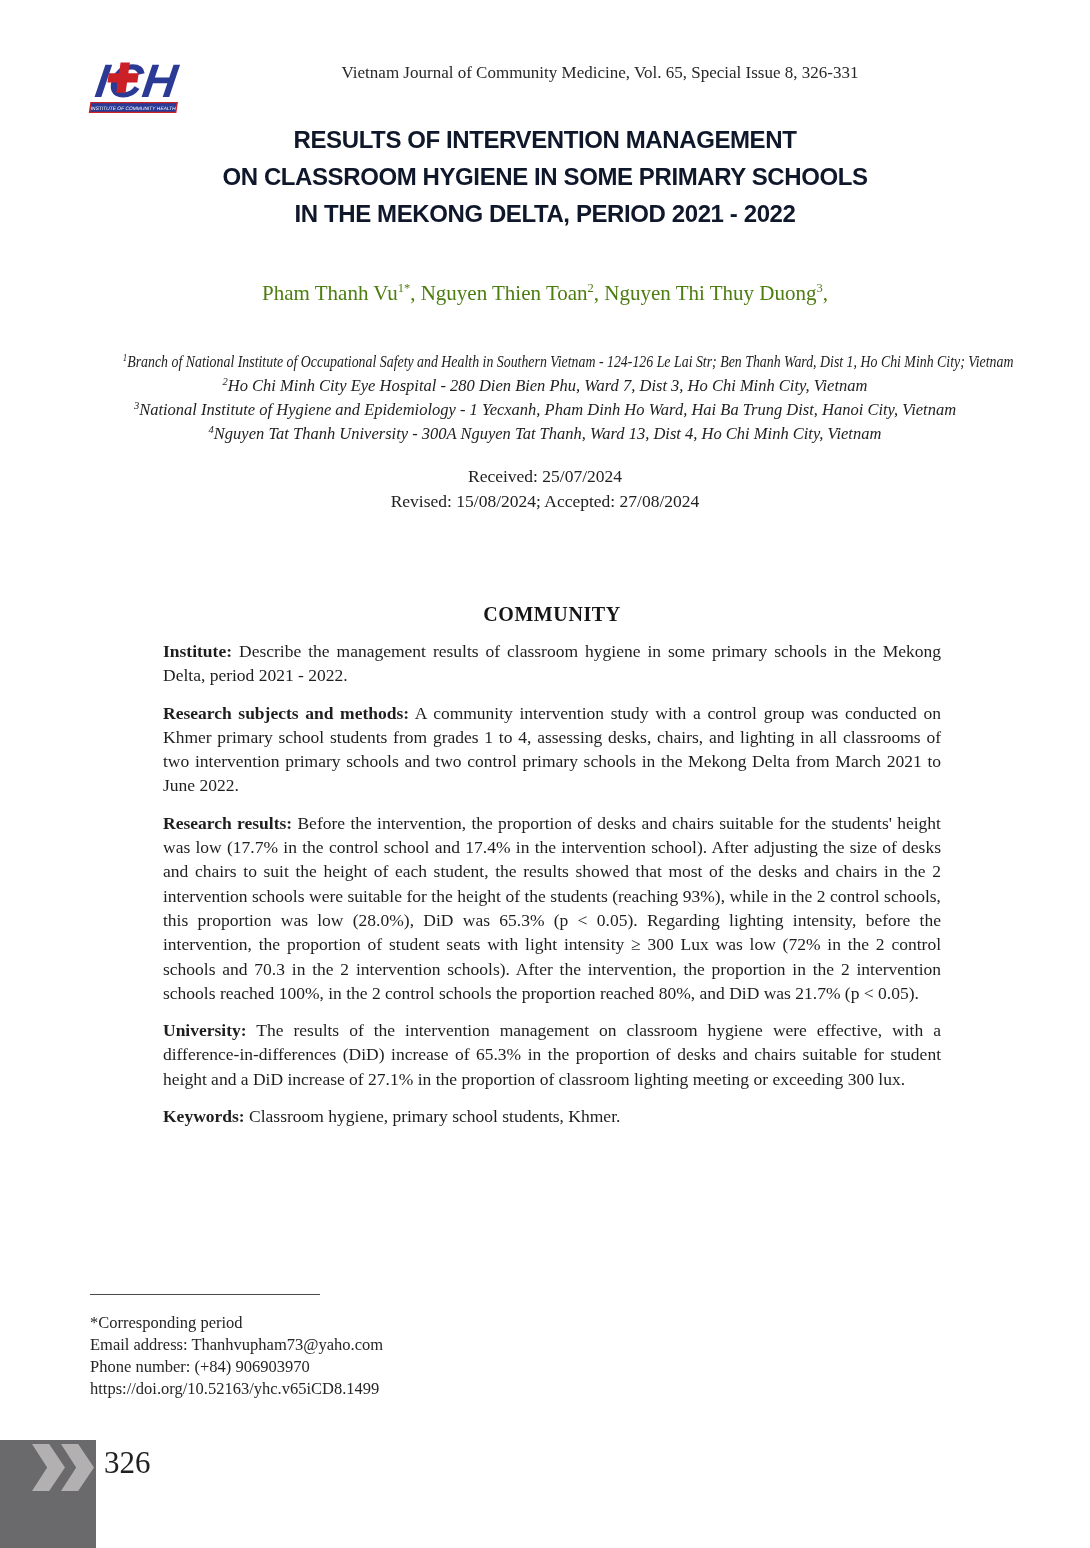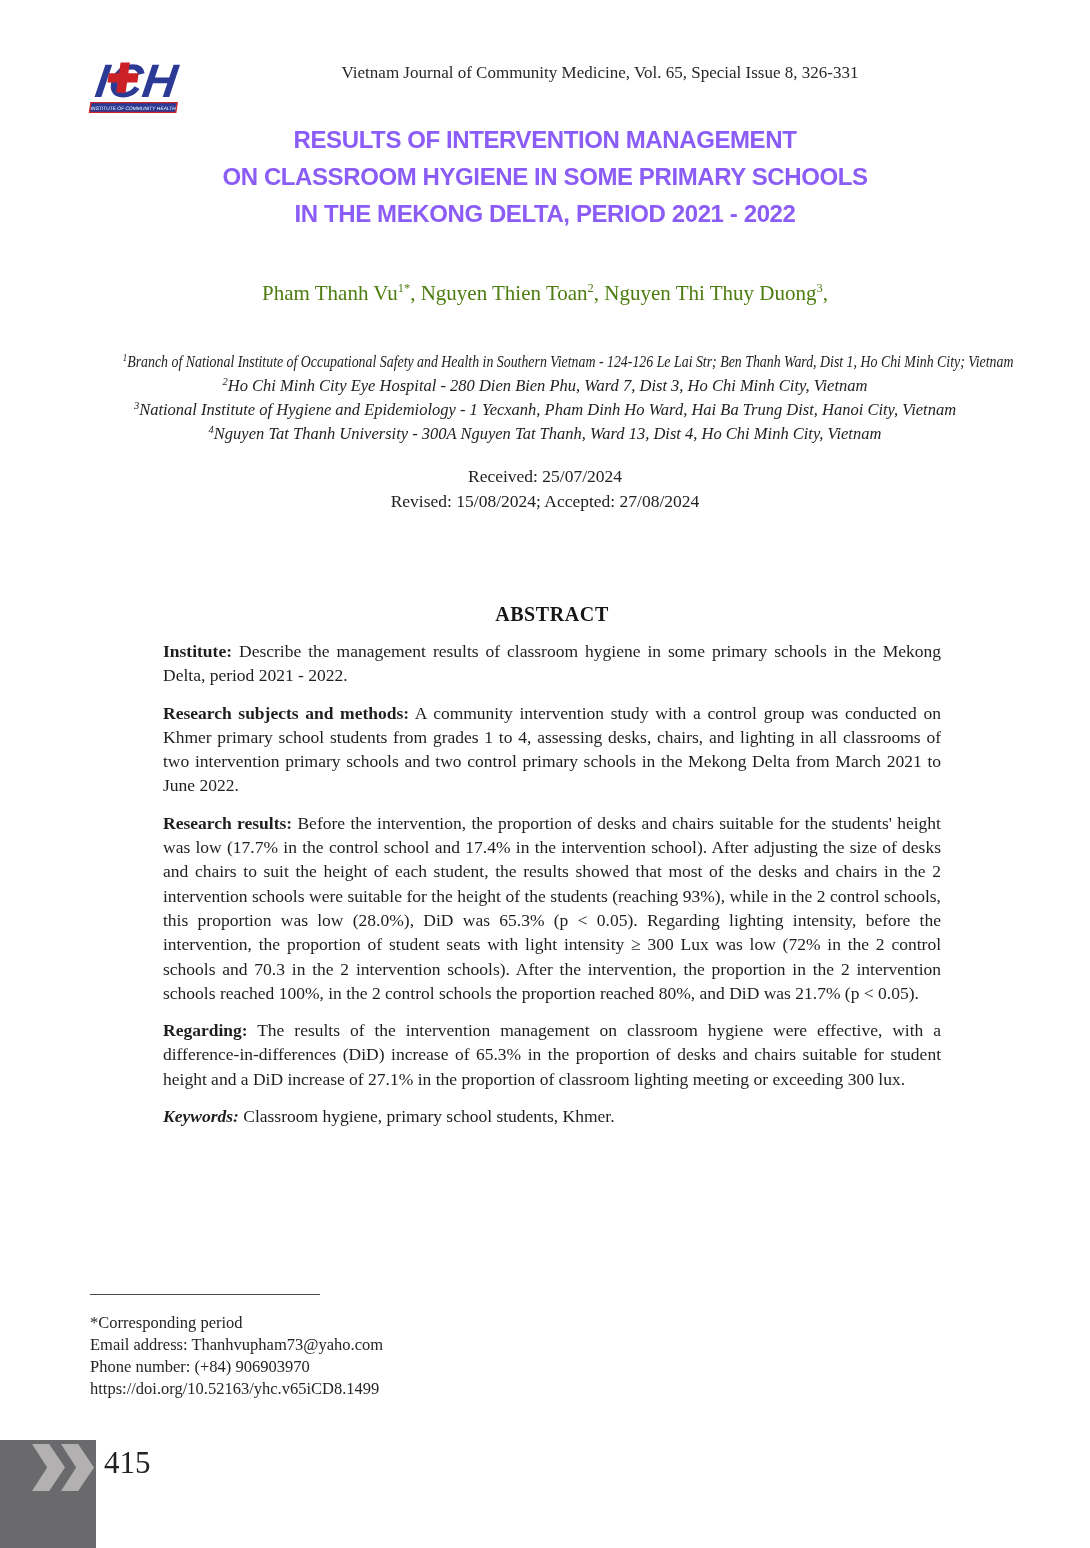--- a/index.html
+++ b/index.html
@@ -12,21 +12,21 @@
   .logo { position:absolute; left:88px; top:53px; width:98px; height:62px; }
   .journal-line {
     position:absolute; top:63px; left:120px; right:10px; text-align:center;
     font-size:17px; color:#2a2829;
   }
 
   
   .title {
     position:absolute; top:121px; left:0; right:0; text-align:center;
     font-family:"Liberation Sans", sans-serif; font-weight:bold;
-    font-size:24px; line-height:37px; letter-spacing:-0.4px; color:#8b5cf6;
+    font-size:24px; line-height:37px; letter-spacing:-0.4px; color:#0f172a;
   }
 
   
   .authors {
     position:absolute; top:278px; left:0; right:0; text-align:center;
     font-size:21px; line-height:31px; color:#4d7c0f;
   }
   .authors sup { font-size:12.5px; line-height:0; }
 
   
@@ -46,21 +46,21 @@
   }
 
   
   .abstract { position:absolute; top:603px; left:163px; width:778px; }
   .abstract-heading {
     text-align:center; font-weight:bold; font-size:20px; letter-spacing:0.6px;
     margin-bottom:13px; color:#171516;
   }
   .abs-para { margin:0 0 13px 0; text-align:justify; font-size:17.5px; line-height:24.3px; }
   .abs-label { font-weight:bold; }
-  .abs-label.italic { font-style:italic; }
+  .abs-label.italic { }
 
   
   .footnote { position:absolute; left:90px; top:1294px; font-size:16.5px; line-height:22px; color:#262425; }
   .footnote-rule { width:230px; border-top:1.2px solid #4a4a4a; margin-bottom:17px; }
 
   
   .gray-block { position:absolute; left:0; top:1440px; width:96px; height:108px; background:#6a696b; }
   .chevron {
     position:absolute; width:33px; height:47px; background:#b2b0b0;
     clip-path:polygon(0 0, 52% 0, 100% 50%, 52% 100%, 0 100%, 46% 50%);
@@ -108,39 +108,39 @@
       <div class="affil-line"><span class="affil-inner"><sup>3</sup>National Institute of Hygiene and Epidemiology - 1 Yecxanh, Pham Dinh Ho Ward, Hai Ba Trung Dist, Hanoi City, Vietnam</span></div>
       <div class="affil-line"><span class="affil-inner"><sup>4</sup>Nguyen Tat Thanh University - 300A Nguyen Tat Thanh, Ward 13, Dist 4, Ho Chi Minh City, Vietnam</span></div>
     </div>
 
   <div class="dates">
     <div>Received: 25/07/2024</div>
     <div>Revised: 15/08/2024; Accepted: 27/08/2024</div>
   </div>
 
   <div class="abstract">
-    <div class="abstract-heading">ABSTRACT</div>
+    <div class="abstract-heading">COMMUNITY</div>
     <div id="abstract-paragraphs">
         <p class="abs-para"><span class="abs-label">Institute:</span> Describe the management results of classroom hygiene in some primary schools in the Mekong Delta, period 2021 - 2022.</p>
         <p class="abs-para"><span class="abs-label">Research subjects and methods:</span> A community intervention study with a control group was conducted on Khmer primary school students from grades 1 to 4, assessing desks, chairs, and lighting in all classrooms of two intervention primary schools and two control primary schools in the Mekong Delta from March 2021 to June 2022.</p>
         <p class="abs-para"><span class="abs-label">Research results:</span> Before the intervention, the proportion of desks and chairs suitable for the students' height was low (17.7% in the control school and 17.4% in the intervention school). After adjusting the size of desks and chairs to suit the height of each student, the results showed that most of the desks and chairs in the 2 intervention schools were suitable for the height of the students (reaching 93%), while in the 2 control schools, this proportion was low (28.0%), DiD was 65.3% (p &lt; 0.05). Regarding lighting intensity, before the intervention, the proportion of student seats with light intensity ≥ 300 Lux was low (72% in the 2 control schools and 70.3 in the 2 intervention schools). After the intervention, the proportion in the 2 intervention schools reached 100%, in the 2 control schools the proportion reached 80%, and DiD was 21.7% (p &lt; 0.05).</p>
-        <p class="abs-para"><span class="abs-label">Regarding:</span> The results of the intervention management on classroom hygiene were effective, with a difference-in-differences (DiD) increase of 65.3% in the proportion of desks and chairs suitable for student height and a DiD increase of 27.1% in the proportion of classroom lighting meeting or exceeding 300 lux.</p>
+        <p class="abs-para"><span class="abs-label">University:</span> The results of the intervention management on classroom hygiene were effective, with a difference-in-differences (DiD) increase of 65.3% in the proportion of desks and chairs suitable for student height and a DiD increase of 27.1% in the proportion of classroom lighting meeting or exceeding 300 lux.</p>
         <p class="abs-para"><span class="abs-label italic">Keywords:</span> Classroom hygiene, primary school students, Khmer.</p>
       </div>
   </div>
 
   <div class="footnote">
     <div class="footnote-rule"></div>
     <div id="footnote-lines">
         <div>*Corresponding period</div>
         <div>Email address: Thanhvupham73@yaho.com</div>
         <div>Phone number: (+84) 906903970</div>
         <div>https://doi.org/10.52163/yhc.v65iCD8.1499</div>
       </div>
   </div>
 
   <div class="gray-block">
     <div class="chevron c1"></div>
     <div class="chevron c2"></div>
   </div>
-  <div class="page-number">415</div>
+  <div class="page-number">326</div>
 
 </div>
 
 </body></html>

